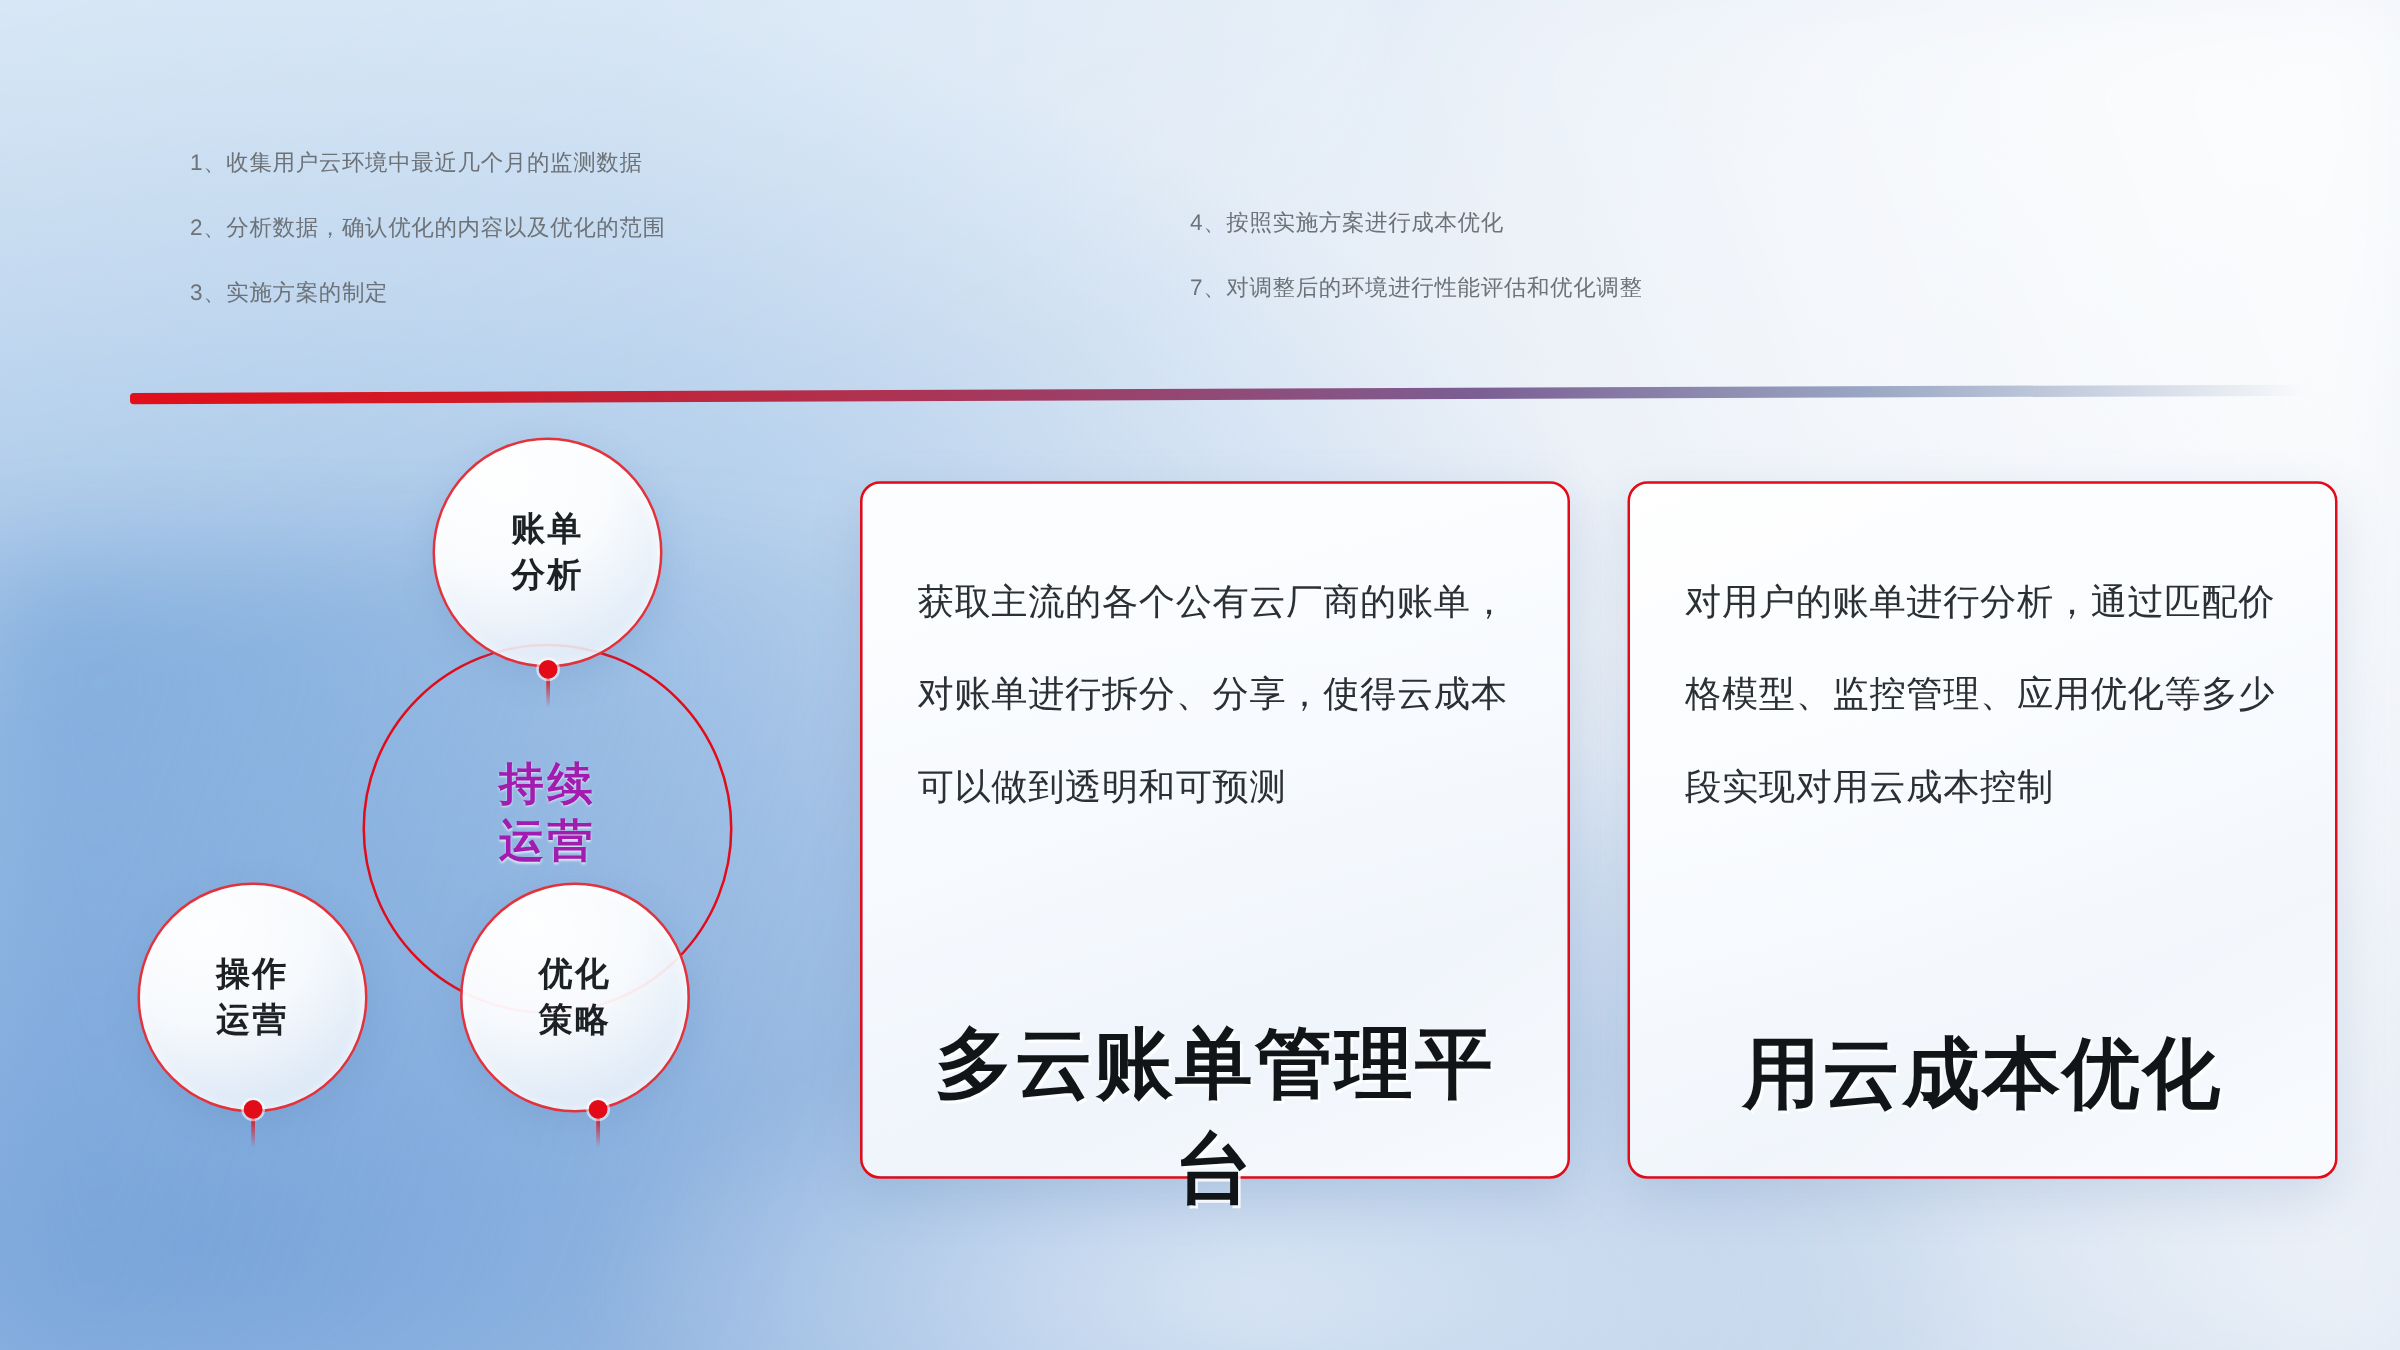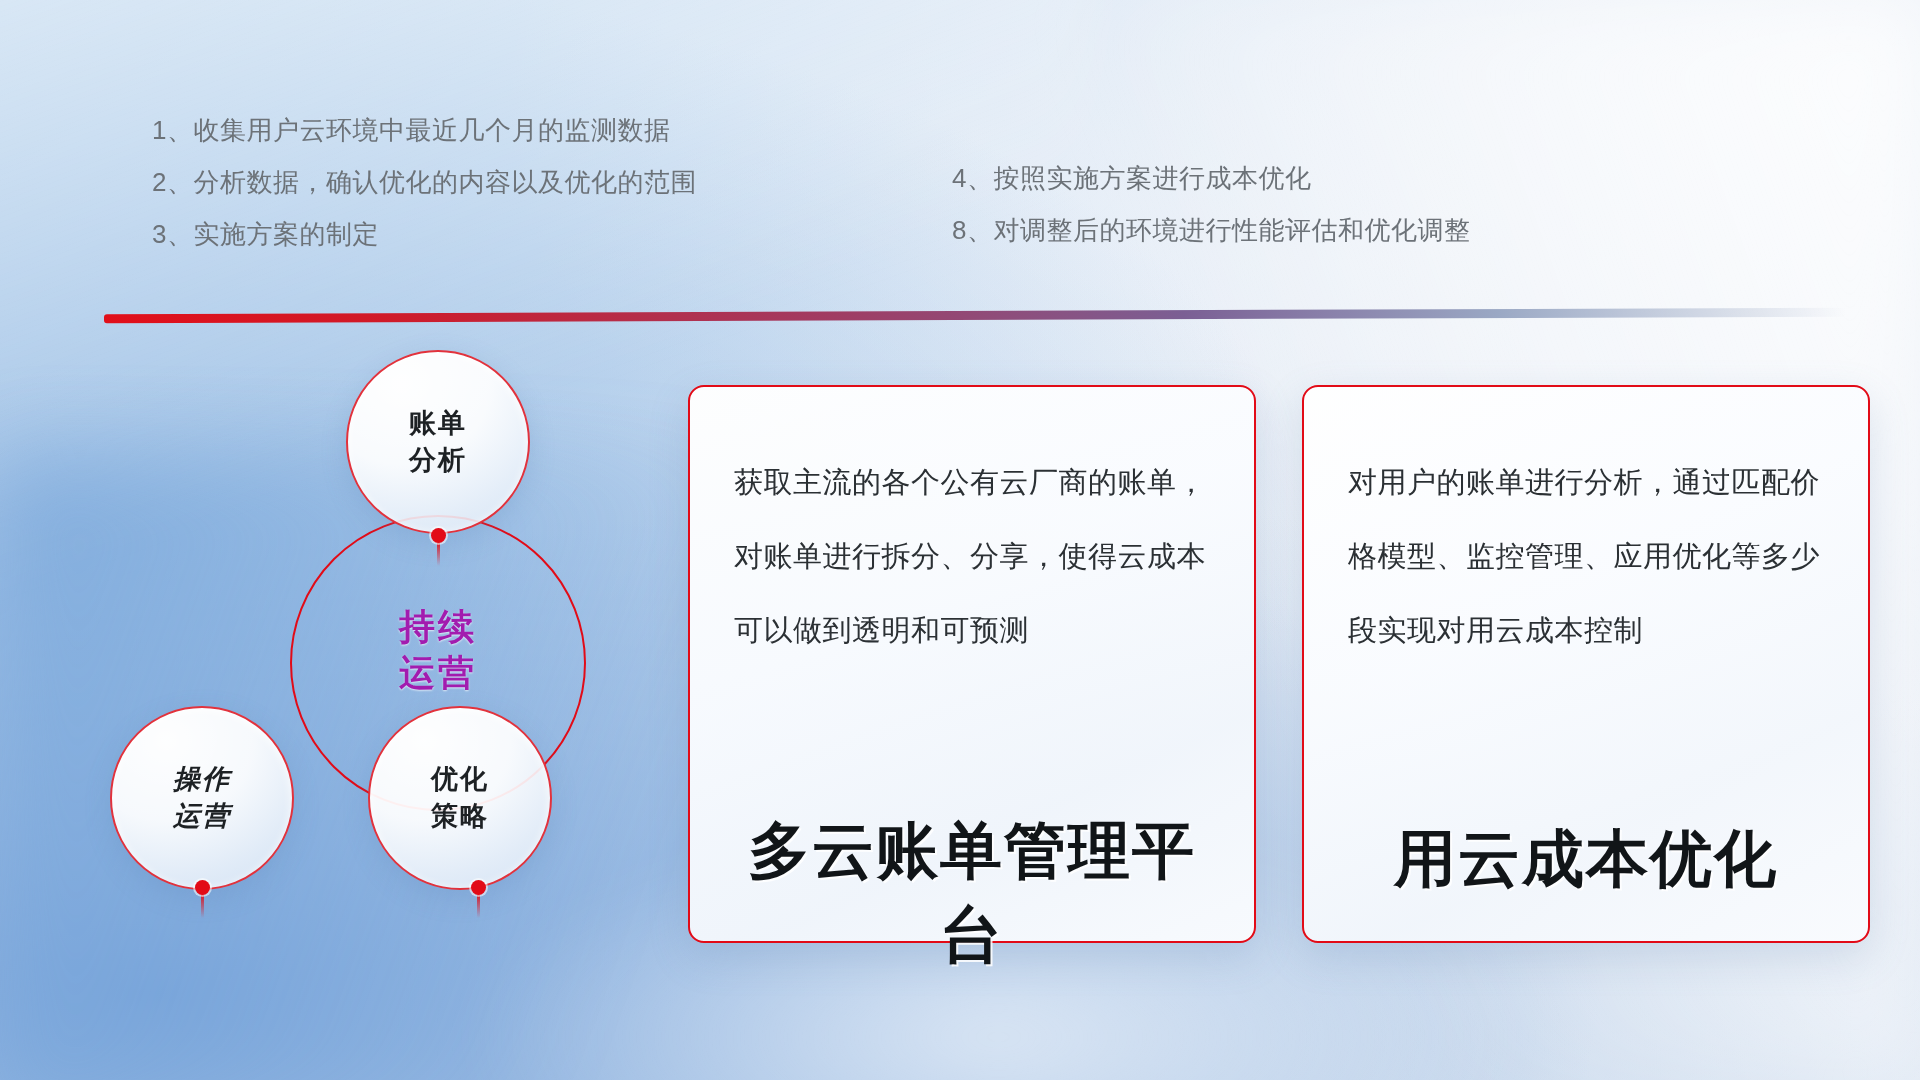--- a/index.html
+++ b/index.html
@@ -39,21 +39,21 @@
   }
   .bg-glow-bottom {
     position:absolute; left:24%; bottom:-16%; width:56%; height:40%;
     background:radial-gradient(closest-side, rgba(255,255,255,.6), rgba(255,255,255,0));
     filter:blur(26px);
   }
 
   
   .bullets { position:absolute; color:#6c7278; white-space:nowrap; }
   .bullets .row {
-    font-size:26px; line-height:52px; letter-spacing:.5px;
+    font-size:18px; line-height:52px; letter-spacing:.5px;
     font-family:"Liberation Sans","DejaVu Sans",sans-serif;
   }
   #bullets-left  { left:152px; top:104px; }
   #bullets-right { left:952px; top:152px; }
 
   
   #top-divider {
     position:absolute; left:104px; top:311px; width:1742px; height:9px;
     background:linear-gradient(90deg,#e10f1a 0%, #d01a28 16%, #a03c63 42%, #7b5f94 62%, #9aa8c4 80%, rgba(214,224,238,0) 100%);
     transform:skewY(-0.22deg);
@@ -74,21 +74,21 @@
     border:2px solid #e2323c;
     background:
       radial-gradient(115% 105% at 30% 18%, rgba(255,255,255,.99) 0%, rgba(255,255,255,.93) 42%, rgba(238,244,251,.88) 72%, rgba(225,236,248,.82) 100%);
     box-shadow:0 8px 26px rgba(90,130,180,.22), inset 0 2px 10px rgba(255,255,255,.9);
     display:flex; flex-direction:column; align-items:center; justify-content:center;
     color:#1d2124; font-weight:700; text-align:center;
   }
   .bubble .l { font-size:27px; line-height:37px; letter-spacing:2px; }
 
   #bubble-top   { left:250px; top:0px;   width:184px; height:184px; }
-  #bubble-left  { left:14px;  top:356px; width:184px; height:184px;font-style:italic; }
+  #bubble-left  { left:14px;  top:356px; width:184px; height:184px; }
   #bubble-right { left:272px; top:356px; width:184px; height:184px; }
 
   .node-dot {
     position:absolute; width:15px; height:15px; border-radius:50%;
     background:#e20b17; box-shadow:0 0 0 2px rgba(255,255,255,.55);
   }
   .node-stem {
     position:absolute; width:2.5px; height:26px;
     background:linear-gradient(180deg,#e20b17,rgba(226,11,23,0));
   }
@@ -146,21 +146,21 @@
 </div>
 
 <div class="bullets" id="bullets-left">
   <div class="row">1、收集用户云环境中最近几个月的监测数据</div>
   <div class="row">2、分析数据，确认优化的内容以及优化的范围</div>
   <div class="row">3、实施方案的制定</div>
 </div>
 
 <div class="bullets" id="bullets-right">
   <div class="row">4、按照实施方案进行成本优化</div>
-  <div class="row">8、对调整后的环境进行性能评估和优化调整</div>
+  <div class="row">7、对调整后的环境进行性能评估和优化调整</div>
 </div>
 
 <div id="top-divider"></div>
 
 <div id="diagram">
 
   <div class="ring" id="ring-main"></div>
 
   <div id="center-label">
     <div>持续</div>

